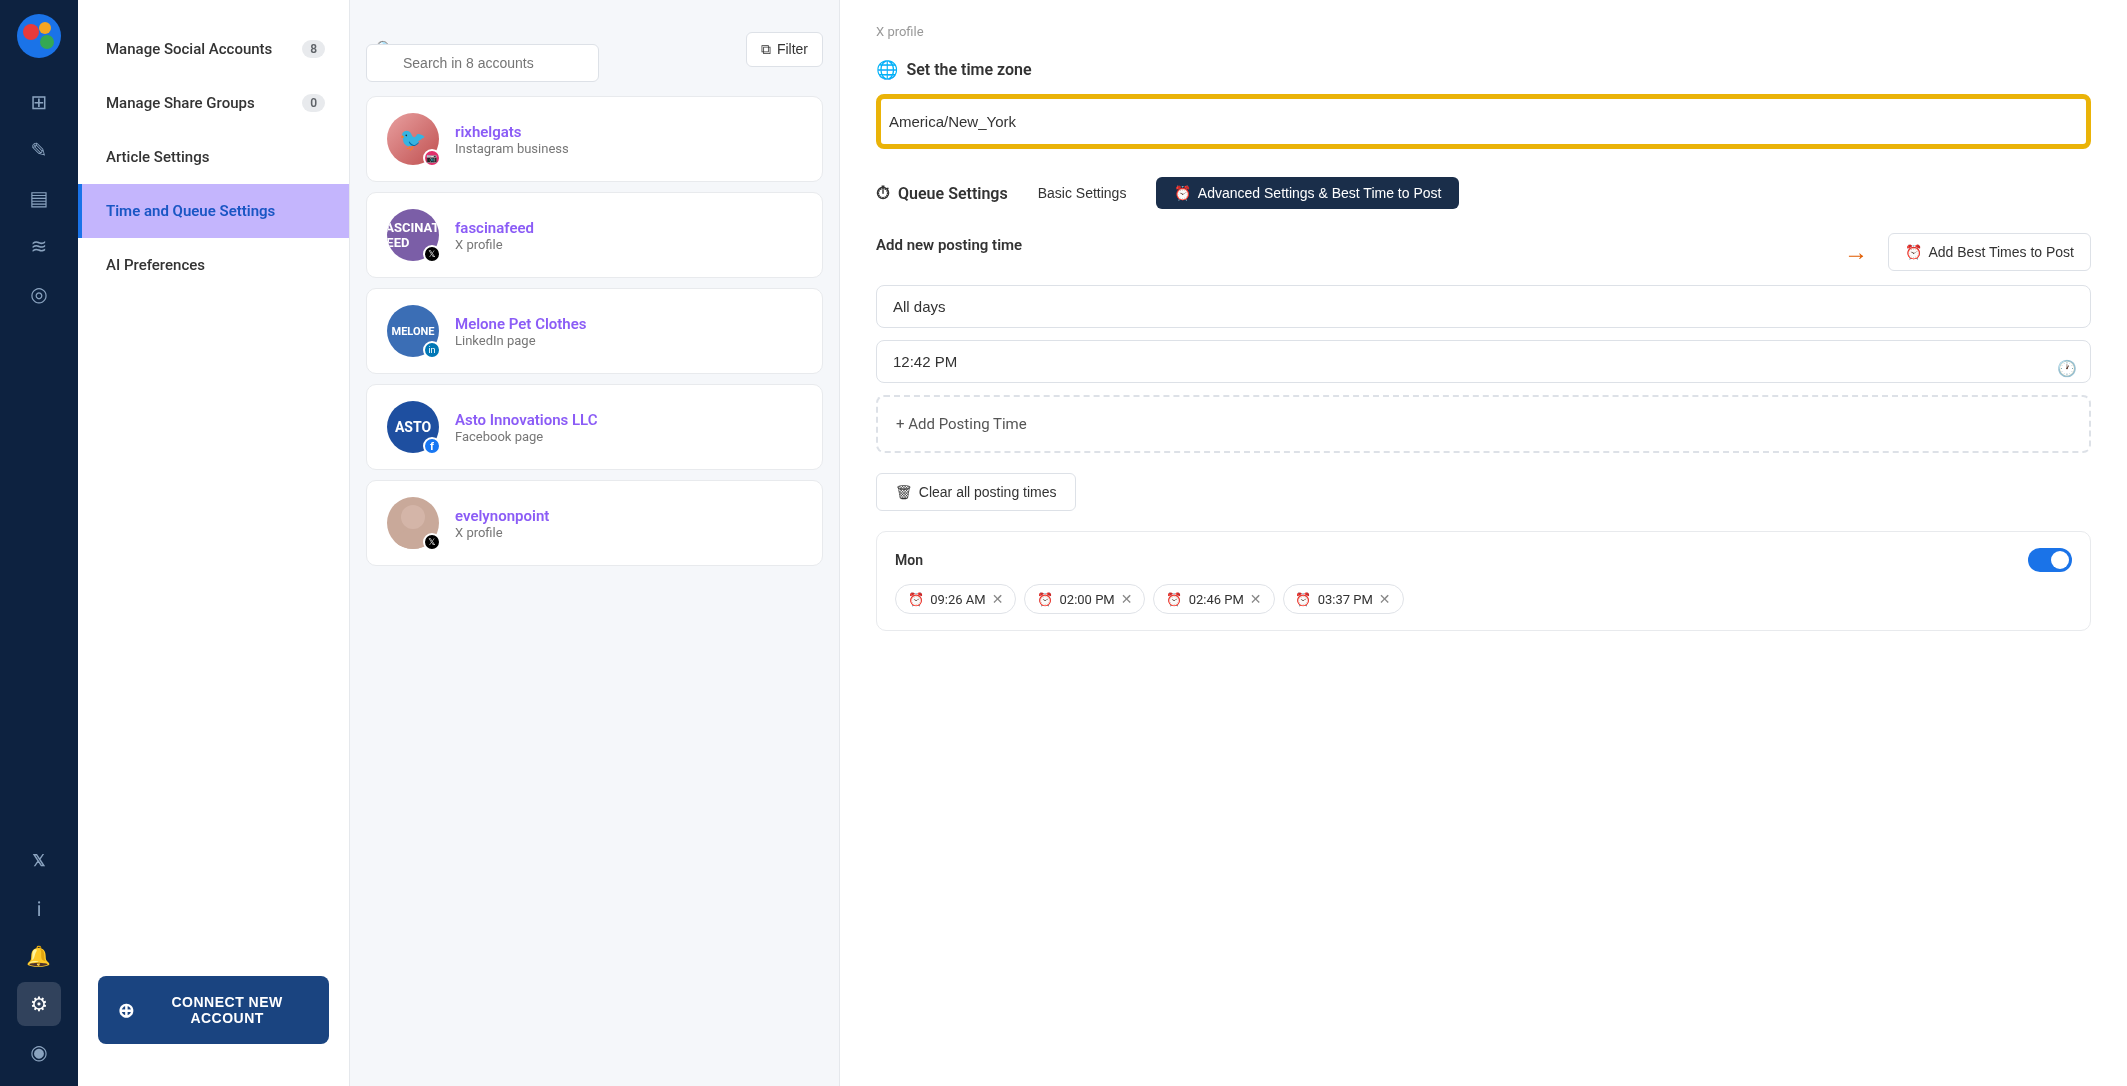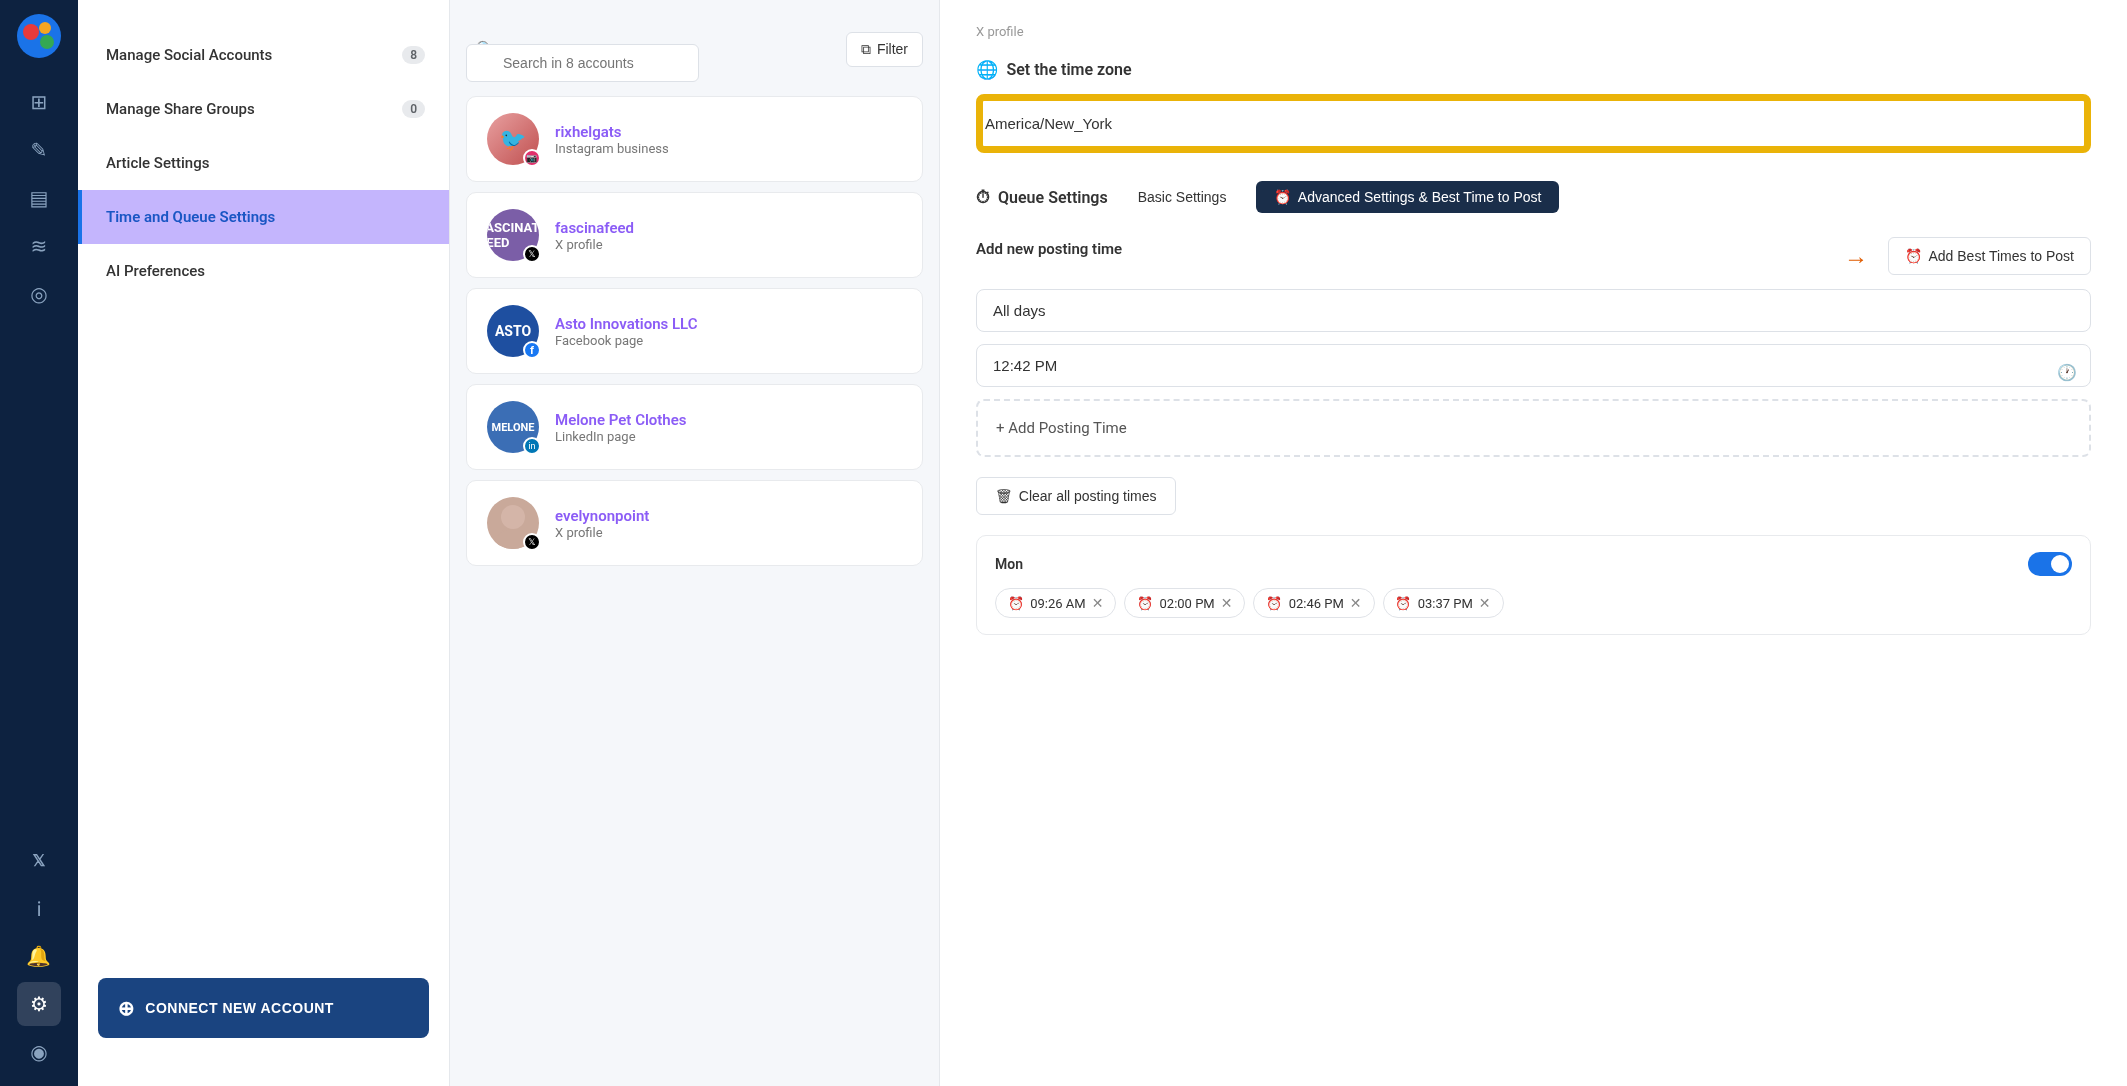--- a/index.html
+++ b/index.html
@@ -31,26 +31,26 @@
       cursor: pointer;
       color: #8aa3bf;
       font-size: 20px;
     }
     .icon-bar .icon-btn.active { background: rgba(255,255,255,0.15); color: #fff; }
     .icon-bar .spacer { flex: 1; }
     .icon-bar .bottom-icons { display: flex; flex-direction: column; align-items: center; gap: 4px; }
 
     
     .sidebar {
-      width: 372px;
+      width: 272px;
       background: #fff;
       border-right: 1px solid #e5e8ec;
       display: flex;
       flex-direction: column;
-      padding: 28px 0;
+      padding: 22px 0;
     }
     .sidebar-item {
       padding: 18px 24px;
       cursor: pointer;
       border-left: 4px solid transparent;
       display: flex;
       justify-content: space-between;
       align-items: center;
     }
     .sidebar-item.active {
@@ -203,22 +203,22 @@
       font-size: 16px;
       font-weight: 600;
       color: #333;
       margin-bottom: 14px;
       display: flex;
       align-items: center;
       gap: 8px;
     }
     .timezone-select {
       width: 100%;
-      padding: 14px 2px;
-      border: 7px solid #eab308;
+      padding: 14px 8px;
+      border: 5px solid #eab308;
       border-radius: 8px;
       font-size: 15px;
       color: #333;
       background: #fff;
       margin-bottom: 28px;
       appearance: none;
     }
     .queue-settings-bar {
       display: flex;
       align-items: center;
@@ -461,37 +461,37 @@
       <div class="platform-badge twitter" style="color:#fff;font-size:9px;background:#000;">𝕏</div>
     </div>
     <div class="account-info">
       <div class="name">fascinafeed</div>
       <div class="type">X profile</div>
     </div>
   </div>
 
   <div class="account-card">
     <div class="avatar-wrap">
+      <div class="avatar-circle" style="background:#3b6eb5;font-size:11px;font-weight:700;">MELONE</div>
+      <div class="platform-badge linkedin" style="color:#fff;font-size:9px;">in</div>
+    </div>
+    <div class="account-info">
+      <div class="name">Melone Pet Clothes</div>
+      <div class="type">LinkedIn page</div>
+    </div>
+  </div>
+
+  <div class="account-card">
+    <div class="avatar-wrap">
       <div class="avatar-circle" style="background:#1e4fa0;font-size:14px;font-weight:700;">ASTO</div>
       <div class="platform-badge facebook" style="color:#fff;font-size:11px;font-weight:700;">f</div>
     </div>
     <div class="account-info">
       <div class="name">Asto Innovations LLC</div>
       <div class="type">Facebook page</div>
-    </div>
-  </div>
-
-  <div class="account-card">
-    <div class="avatar-wrap">
-      <div class="avatar-circle" style="background:#3b6eb5;font-size:11px;font-weight:700;">MELONE</div>
-      <div class="platform-badge linkedin" style="color:#fff;font-size:9px;">in</div>
-    </div>
-    <div class="account-info">
-      <div class="name">Melone Pet Clothes</div>
-      <div class="type">LinkedIn page</div>
     </div>
   </div>
 
   <div class="account-card">
     <div class="avatar-wrap">
       <div class="avatar-circle" style="background:#c9a99a;overflow:hidden;">
         <svg viewBox="0 0 52 52" width="52" height="52">
             <circle cx="26" cy="20" r="12" fill="#d4b5a8"></circle>
             <ellipse cx="26" cy="46" rx="18" ry="14" fill="#c9a99a"></ellipse>
           </svg>

